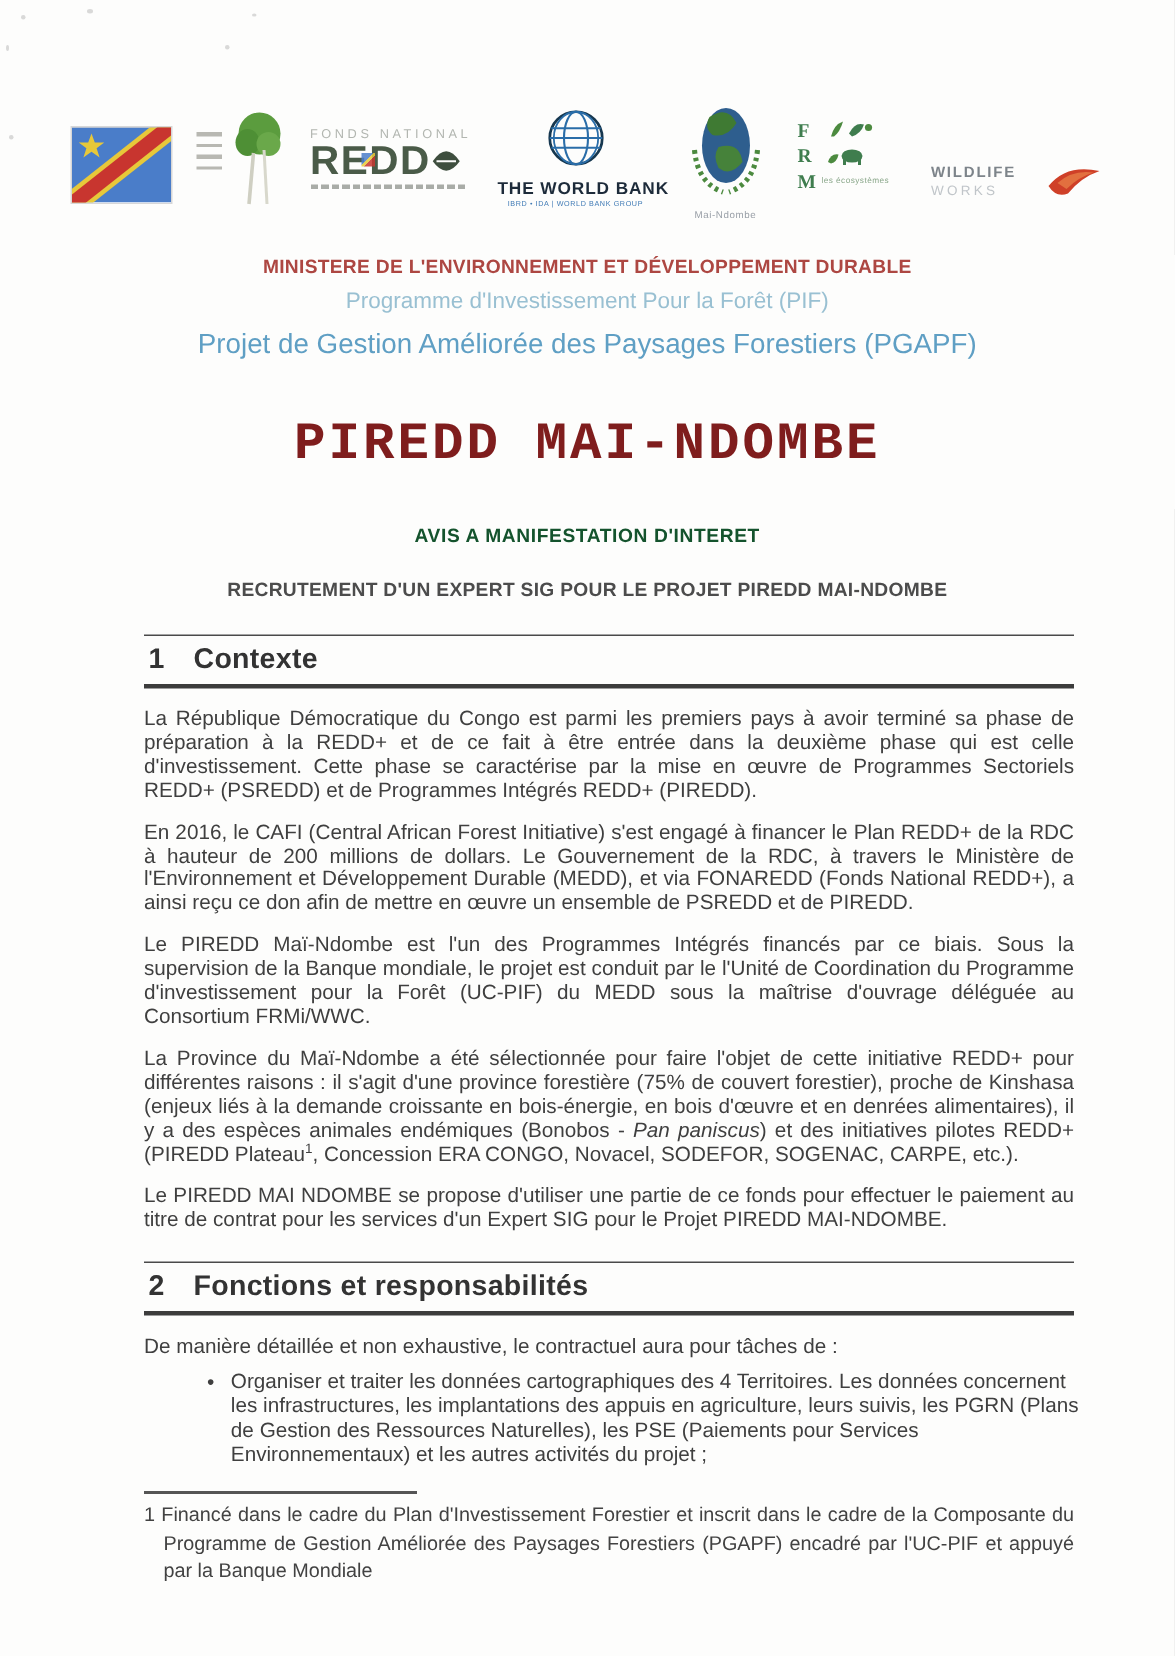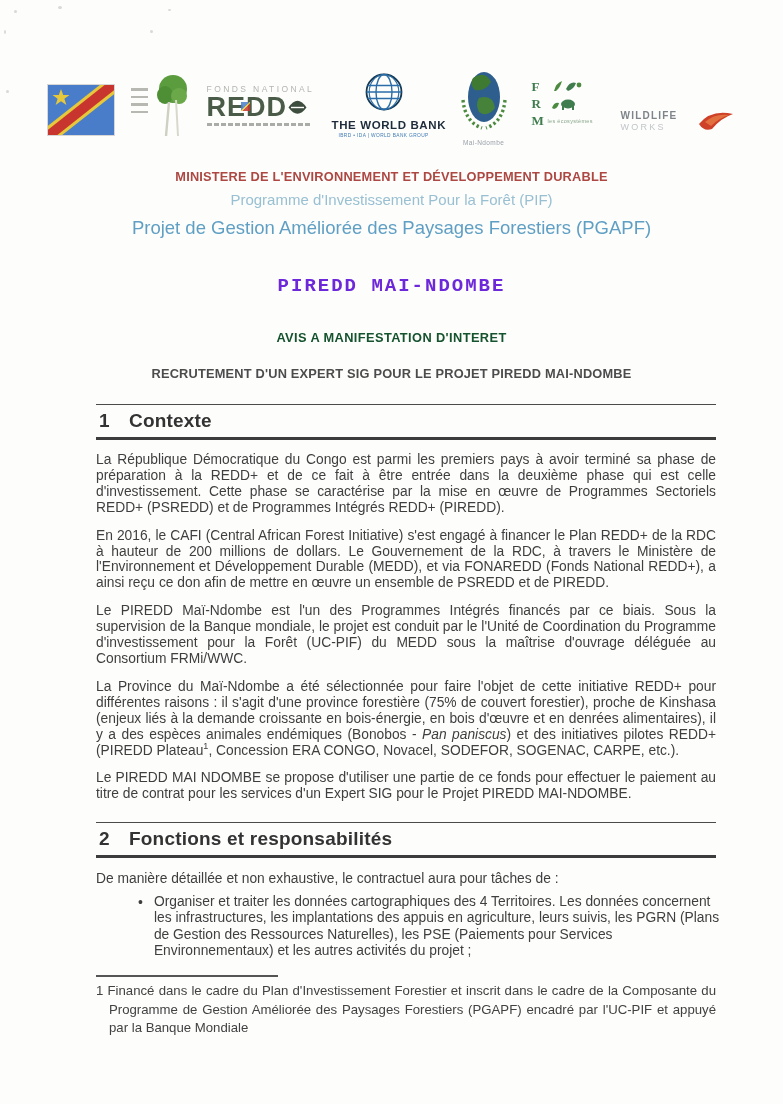--- a/index.html
+++ b/index.html
@@ -41,21 +41,21 @@
   .frm-tagline { font-size:5.5px; color:#8aa78a; letter-spacing:.3px; font-family:"Liberation Sans", sans-serif; }
 
   .ww-logo { margin-top:38px; display:flex; align-items:center; gap:20px; }
   .ww-l1 { font-size:10px; font-weight:bold; color:#7d848a; letter-spacing:1.2px; }
   .ww-l2 { font-size:9px; color:#c0c5c9; letter-spacing:2.2px; margin-top:1px; }
 
   
   .ministry { margin-top:23px; text-align:center; font-size:12.8px; font-weight:bold; color:#ad4742; letter-spacing:.2px; }
   .pif      { margin-top:7px;  text-align:center; font-size:15px; color:#99c0d2; }
   .pgapf    { margin-top:9px;  text-align:center; font-size:18.5px; color:#5f9fc4; }
-  .doc-title{ margin-top:36px; text-align:center; font-size:19px; font-weight:bold; color:#6d28d9;
+  .doc-title{ margin-top:36px; text-align:center; font-size:35px; font-weight:bold; color:#7f1d1d;
               font-family:"Liberation Mono", monospace; letter-spacing:2px; }
   .avis     { margin-top:33px; text-align:center; font-size:12.8px; font-weight:bold; color:#14532d; letter-spacing:.4px; }
   .recr     { margin-top:21px; text-align:center; font-size:12.8px; font-weight:bold; color:#4c4c4c; letter-spacing:.2px; }
 
   
   .content { padding:0 67px 0 96px; }
   .section-banner { margin-top:23px; border-top:1.5px solid #4a4a4a; padding-top:3px; }
   .section-banner h2 { margin:0; padding:2px 0 5px 3px; border-bottom:3px solid #3c3c3c;
     font-size:19px; color:#333; letter-spacing:.2px; }
   .section-banner h2 .num { display:inline-block; width:30px; }

